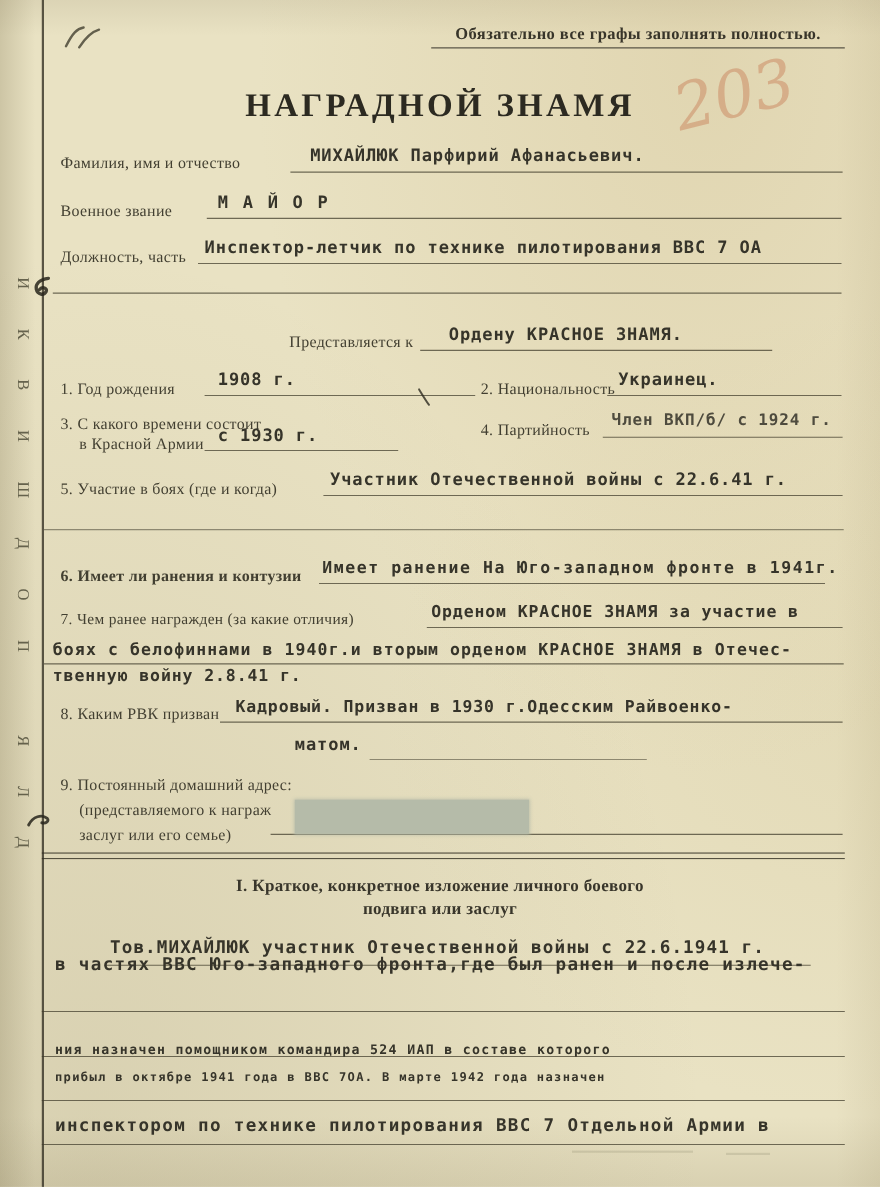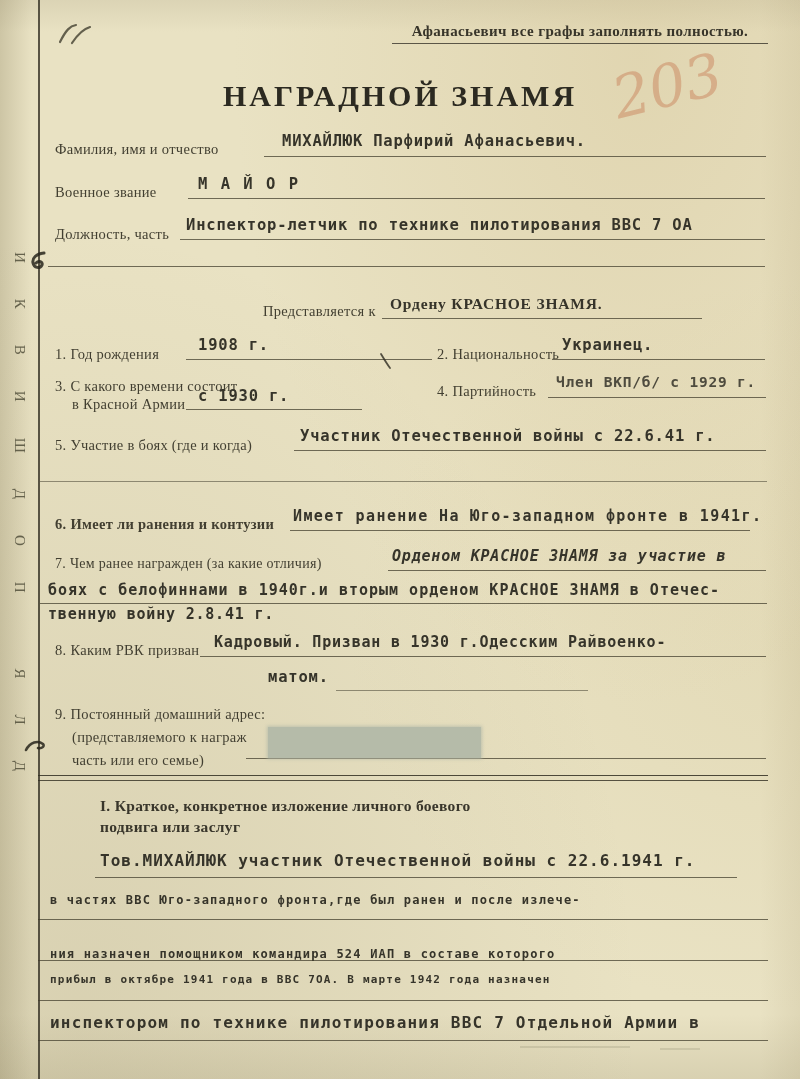--- a/index.html
+++ b/index.html
@@ -37,21 +37,21 @@
     font-family:"Liberation Serif", serif;font-weight:bold;font-size:30px;
     letter-spacing:3px;color:#2c2a21;text-align:center;white-space:nowrap;
   }
   .headnote{
     font-family:"Liberation Serif", serif;font-weight:600;font-size:15px;
     color:#38352a;letter-spacing:.4px;text-align:center;white-space:nowrap;
     border-bottom:1.3px solid rgba(56,53,42,.8);padding-bottom:3px;
   }
   .sechead{
     font-family:"Liberation Serif", serif;font-weight:bold;font-size:15.5px;
-    color:#39362b;white-space:nowrap;letter-spacing:.3px;
+    color:#39362b;text-align:center;white-space:nowrap;letter-spacing:.3px;
   }
   .pagenum{
     font-family:"DejaVu Serif", serif;font-style:italic;font-size:58px;
     color:rgba(193,96,58,.35);transform:rotate(-14deg);white-space:nowrap;
   }
   .stamp{
     font-family:"Liberation Serif", serif;font-size:15px;color:rgba(80,77,58,.85);
     letter-spacing:36px;white-space:nowrap;transform:rotate(90deg);transform-origin:0 0;
     line-height:22px;
   }
@@ -67,21 +67,21 @@
 
   <div class="marginline"></div>
   <div class="abs stamp" style="left:31px;top:252px;">ИКВИШДОП ЯЛД</div>
 
   <div class="abs penmark" style="left:56px;top:22px;">
     <svg width="40" height="26" viewBox="0 0 40 26">
         <path d="M4 20 C10 8, 14 4, 20 3 M16 21 C22 12, 27 7, 34 5" stroke="rgba(55,52,38,.75)" stroke-width="2.2" fill="none" stroke-linecap="round"></path>
       </svg>
   </div>
 
-  <div class="abs headnote" style="left:392px;top:23px;width:376px;">Афанасьевич все графы заполнять полностью.</div>
+  <div class="abs headnote" style="left:392px;top:23px;width:376px;">Обязательно все графы заполнять полностью.</div>
 
   <div class="abs pagenum" style="left:612px;top:52px;">203</div>
 
   <div class="abs title" style="left:180px;top:79px;width:440px;">НАГРАДНОЙ ЗНАМЯ</div>
 
   <div class="abs lbl" style="left:55px;top:141px;">Фамилия, имя и отчество</div>
   <div class="abs typed" style="left:272px;top:132px;margin-left:10px;">МИХАЙЛЮК Парфирий Афанасьевич.</div>
   <div class="rule" style="left:264px;top:156px;width:502px;"></div>
 
   <div class="abs lbl" style="left:55px;top:184px;">Военное звание</div>
@@ -93,86 +93,86 @@
   <div class="rule" style="left:180px;top:239px;width:585px;"></div>
 
   <div class="abs penmark" style="left:24px;top:250px;">
     <svg width="26" height="24" viewBox="0 0 26 24">
         <path d="M20 3 C12 4, 8 8, 9 13 C10 18, 16 19, 18 15 C19 12, 15 10, 12 13" stroke="rgba(40,38,28,.85)" stroke-width="3" fill="none" stroke-linecap="round"></path>
       </svg>
   </div>
   <div class="rule" style="left:48px;top:266px;width:717px;"></div>
 
   <div class="abs lbl" style="left:263px;top:303px;">Представляется к</div>
-  <div class="abs typed" style="left:390px;top:295px;font-family:Liberation Serif, serif;">Ордену КРАСНОЕ ЗНАМЯ.</div>
+  <div class="abs typed" style="left:408px;top:295px;">Ордену КРАСНОЕ ЗНАМЯ.</div>
   <div class="rule" style="left:382px;top:318px;width:320px;"></div>
 
   <div class="abs lbl" style="left:55px;top:346px;">1. Год рождения</div>
   <div class="abs typed" style="left:198px;top:336px;">1908 г.</div>
   <div class="rule" style="left:186px;top:359px;width:246px;"></div>
   <div class="abs penmark" style="left:378px;top:352px;">
     <svg width="14" height="18" viewBox="0 0 14 18">
         <path d="M3 2 C6 7, 9 12, 12 16" stroke="rgba(45,42,32,.8)" stroke-width="1.8" fill="none" stroke-linecap="round"></path>
       </svg>
   </div>
   <div class="abs lbl" style="left:437px;top:346px;">2. Национальность</div>
   <div class="abs typed" style="left:562px;top:336px;">Украинец.</div>
   <div class="rule" style="left:552px;top:359px;width:213px;"></div>
 
   <div class="abs lbl" style="left:55px;top:378px;">3. С какого времени состоит</div>
   <div class="abs lbl" style="left:72px;top:396px;">в Красной Армии</div>
   <div class="abs typed" style="left:198px;top:387px;text-align:center;">с 1930 г.</div>
   <div class="rule" style="left:186px;top:409px;width:176px;"></div>
   <div class="abs lbl" style="left:437px;top:383px;">4. Партийность</div>
-  <div class="abs typed fade" style="left:556px;top:374px;font-size:14.5px;">Член ВКП/б/ с 1929 г.</div>
+  <div class="abs typed fade" style="left:556px;top:374px;font-size:14.5px;">Член ВКП/б/ с 1924 г.</div>
   <div class="rule" style="left:548px;top:397px;width:218px;"></div>
 
   <div class="abs lbl" style="left:55px;top:437px;">5. Участие в боях (где и когда)</div>
   <div class="abs typed" style="left:300px;top:427px;">Участник Отечественной войны с 22.6.41 г.</div>
   <div class="rule" style="left:294px;top:450px;width:472px;"></div>
 
   <div class="rule thin" style="left:40px;top:481px;width:727px;"></div>
 
   <div class="abs lbl" style="left:55px;top:516px;font-weight:bold;">6. Имеет ли ранения и контузии</div>
   <div class="abs typed" style="left:293px;top:507px;font-size:15px;letter-spacing:1.4px;">Имеет ранение На Юго-западном фронте в 1941г.</div>
   <div class="rule" style="left:290px;top:530px;width:460px;"></div>
 
   <div class="abs lbl" style="left:55px;top:556px;font-size:14px;">7. Чем ранее награжден (за какие отличия)</div>
-  <div class="abs typed" style="left:392px;top:547px;font-size:15px;font-style:italic;">Орденом КРАСНОЕ ЗНАМЯ за участие в</div>
+  <div class="abs typed" style="left:392px;top:547px;font-size:15px;">Орденом КРАСНОЕ ЗНАМЯ за участие в</div>
   <div class="rule" style="left:388px;top:570px;width:378px;"></div>
   <div class="abs typed" style="left:48px;top:581px;font-size:15px;letter-spacing:1px;">боях с белофиннами в 1940г.и вторым орденом КРАСНОЕ ЗНАМЯ в Отечес-</div>
   <div class="rule" style="left:40px;top:603px;width:727px;"></div>
   <div class="abs typed" style="left:48px;top:605px;font-size:15px;">твенную войну 2.8.41 г.</div>
 
   <div class="abs lbl" style="left:55px;top:642px;">8. Каким РВК призван</div>
   <div class="abs typed" style="left:214px;top:633px;font-size:15px;">Кадровый. Призван в 1930 г.Одесским Райвоенко-</div>
   <div class="rule" style="left:200px;top:656px;width:566px;"></div>
   <div class="abs typed" style="left:268px;top:668px;text-align:center;">матом.</div>
   <div class="rule thin" style="left:336px;top:690px;width:252px;"></div>
 
   <div class="abs lbl" style="left:55px;top:706px;">9. Постоянный домашний адрес:</div>
   <div class="abs lbl" style="left:72px;top:729px;">(представляемого к награж</div>
-  <div class="abs lbl" style="left:72px;top:752px;">часть или его семье)</div>
+  <div class="abs lbl" style="left:72px;top:752px;">заслуг или его семье)</div>
   <div class="abs penmark" style="left:22px;top:736px;">
     <svg width="26" height="22" viewBox="0 0 26 22">
         <path d="M4 14 C8 6, 16 4, 21 8 C23 10, 20 13, 16 12" stroke="rgba(40,38,28,.85)" stroke-width="2.6" fill="none" stroke-linecap="round"></path>
       </svg>
   </div>
   <div class="rule" style="left:246px;top:758px;width:520px;"></div>
   <div class="redaction" style="left:268px;top:727px;width:213px;height:31px;"></div>
 
   <div class="rule heavy" style="left:38px;top:775px;width:730px;"></div>
 
   <div class="abs sechead" style="left:100px;top:797px;width:600px;">I. Краткое, конкретное изложение личного боевого</div>
   <div class="abs sechead" style="left:100px;top:818px;width:600px;">подвига или заслуг</div>
 
   <div class="abs typed" style="left:100px;top:851px;font-size:16px;letter-spacing:1px;">Тов.МИХАЙЛЮК участник Отечественной войны с 22.6.1941 г.</div>
   <div class="rule" style="left:95px;top:877px;width:642px;"></div>
 
-  <div class="abs typed" style="left:50px;top:893px;font-size:12px;letter-spacing:1.2px;">в частях ВВС Юго-западного фронта,где был ранен и после излече-</div>
+  <div class="abs typed" style="left:50px;top:867px;font-size:16px;letter-spacing:1.2px;">в частях ВВС Юго-западного фронта,где был ранен и после излече-</div>
   <div class="rule" style="left:38px;top:919px;width:730px;"></div>
 
   <div class="abs typed" style="left:50px;top:947px;font-size:12px;letter-spacing:1.2px;">ния назначен помощником командира 524 ИАП в составе которого</div>
   <div class="rule" style="left:38px;top:960px;width:730px;"></div>
 
   <div class="abs typed" style="left:50px;top:973px;font-size:11px;letter-spacing:1.2px;">прибыл в октябре 1941 года в ВВС 7ОА. В марте 1942 года назначен</div>
   <div class="rule" style="left:38px;top:1000px;width:730px;"></div>
 
   <div class="abs typed" style="left:50px;top:1013px;font-size:16px;letter-spacing:1.2px;">инспектором по технике пилотирования ВВС 7 Отдельной Армии в</div>
   <div class="rule" style="left:38px;top:1040px;width:730px;"></div>

